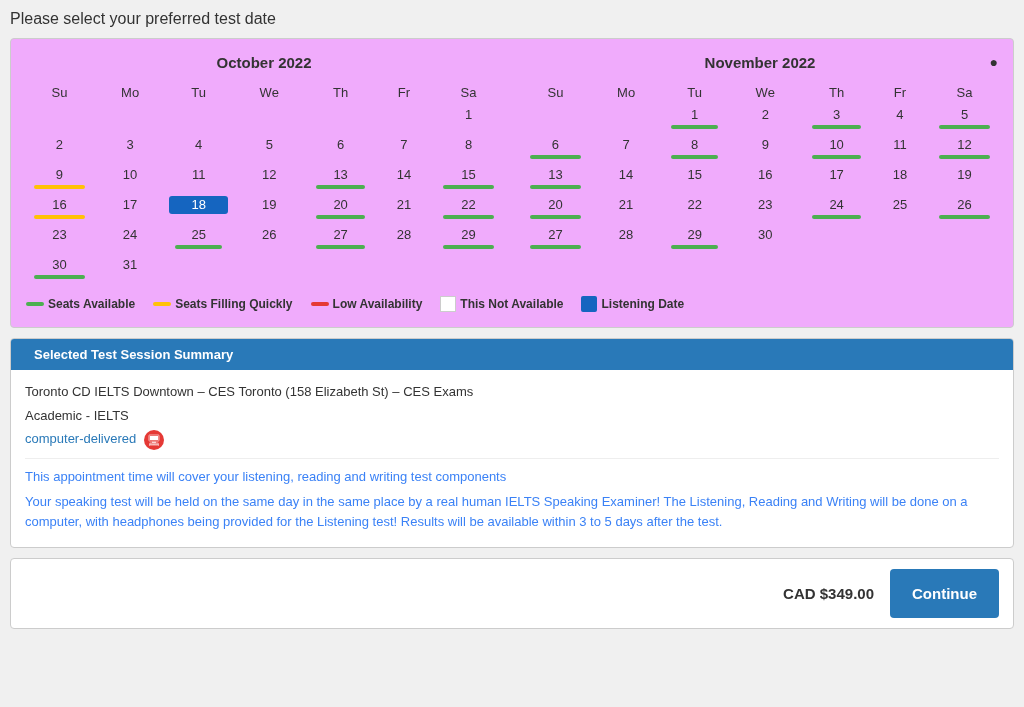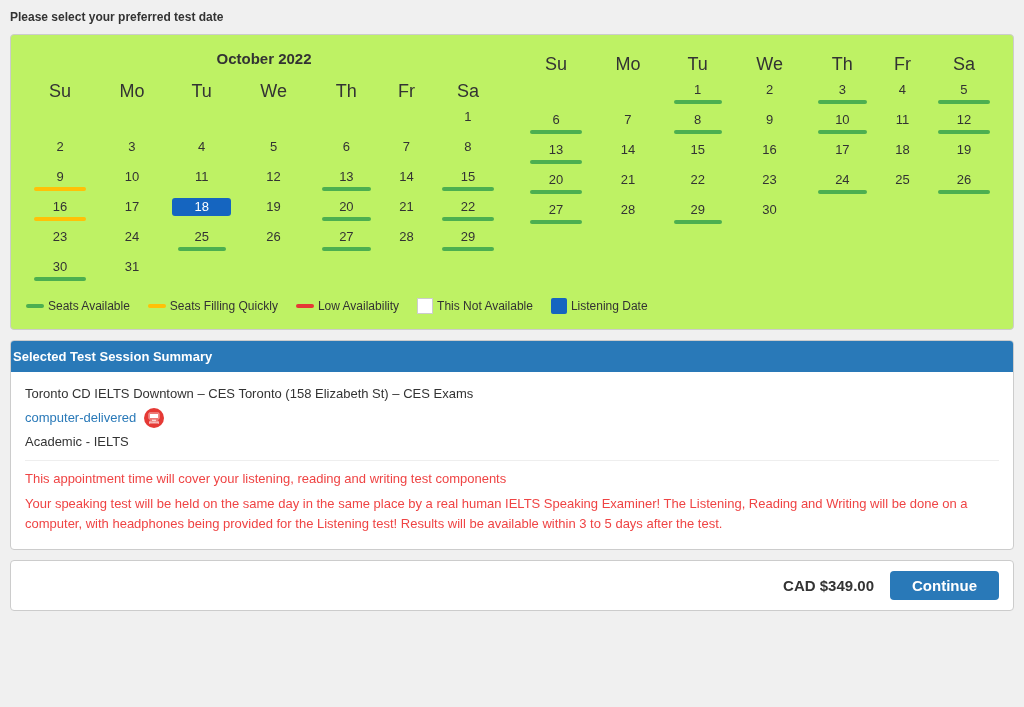--- a/index.html
+++ b/index.html
@@ -4,27 +4,27 @@
   <style>
     * { box-sizing: border-box; margin: 0; padding: 0; }
     body {
       font-family: Arial, sans-serif;
       font-size: 13px;
       background: #f0f0f0;
       padding: 10px;
       color: #333;
     }
     .page-title {
-      font-size: 12px;
-      font-weight: bold;
+      font-size: 16px;
+      font-weight: normal;
       margin-bottom: 10px;
       color: #333;
     }
     .calendar-container {
-      background: #bef264;
+      background: #f0abfc;
       border: 1px solid #ccc;
       border-radius: 4px;
       padding: 15px;
       margin-bottom: 10px;
     }
     .calendars-row {
       display: flex;
       gap: 20px;
     }
     .calendar {
@@ -47,21 +47,21 @@
       font-size: 14px;
       color: #333;
     }
     .cal-table {
       width: 100%;
       border-collapse: collapse;
     }
     .cal-table th {
       text-align: center;
       font-weight: normal;
-      font-size: 18px;
+      font-size: 13px;
       padding: 4px 2px;
       color: #333;
     }
     .cal-table td {
       text-align: center;
       padding: 2px 2px;
       font-size: 13px;
       color: #333;
       position: relative;
       height: 30px;
@@ -103,20 +103,21 @@
       gap: 18px;
       margin-top: 12px;
       flex-wrap: wrap;
       align-items: center;
       font-size: 12px;
     }
     .legend-item {
       display: flex;
       align-items: center;
       gap: 4px;
+      font-weight: bold;
     }
     .legend-box {
       width: 18px;
       height: 4px;
       border-radius: 2px;
     }
     .legend-box-outline {
       width: 16px;
       height: 16px;
       border: 1px solid #ccc;
@@ -131,21 +132,21 @@
 
     .summary-container {
       background: #fff;
       border: 1px solid #ccc;
       border-radius: 4px;
       margin-bottom: 10px;
     }
     .summary-header {
       background: #2979b8;
       color: #fff;
-      padding: 8px 2px;
+      padding: 8px 23px;
       font-size: 13px;
       font-weight: bold;
       border-radius: 3px 3px 0 0;
     }
     .summary-body {
       padding: 12px 14px;
     }
     .summary-body p {
       margin-bottom: 4px;
       font-size: 13px;
@@ -164,21 +165,21 @@
       width: 20px;
       height: 20px;
       text-align: center;
       line-height: 20px;
       font-size: 11px;
       margin-left: 4px;
       vertical-align: middle;
     }
     .summary-note {
       font-size: 11px;
-      color: #ef4444;
+      color: #3b82f6;
       margin-top: 6px;
       line-height: 1.5;
     }
     .summary-divider {
       border: none;
       border-top: 1px solid #eee;
       margin: 8px 0;
     }
 
     .footer-bar {
@@ -194,21 +195,21 @@
     .price-label {
       font-size: 15px;
       font-weight: bold;
       color: #333;
     }
     .continue-btn {
       background: #2979b8;
       color: #fff;
       border: none;
       border-radius: 4px;
-      padding: 6px 22px;
+      padding: 16px 22px;
       font-size: 15px;
       cursor: pointer;
       font-weight: bold;
     }
   </style>
 </head>
 <body>
 
 <p class="page-title">Please select your preferred test date</p>
 
@@ -418,20 +419,24 @@
               <td></td>
               <td></td>
               <td></td>
               <td></td>
             </tr>
           </tbody>
       </table>
     </div>
 
     <div class="calendar">
+      <div class="calendar-header">
+        <span>November 2022</span>
+        <button class="nav-btn">●</button>
+      </div>
       <table class="cal-table">
         <thead>
           <tr id="nov-headers">
               <th>Su</th>
               <th>Mo</th>
               <th>Tu</th>
               <th>We</th>
               <th>Th</th>
               <th>Fr</th>
               <th>Sa</th>
@@ -643,25 +648,25 @@
       <div class="legend-box-selected"></div>
       <span>Listening Date</span>
     </div>
   </div>
 </div>
 
 <div class="summary-container">
   <div class="summary-header">Selected Test Session Summary</div>
   <div class="summary-body">
     <p>Toronto CD IELTS Downtown – CES Toronto (158 Elizabeth St) – CES Exams</p>
+    <p>Academic - IELTS</p>
     <p>
       <a href="#" class="computer-delivered-link">computer-delivered</a>
       <span class="computer-icon">🖥</span>
     </p>
-    <p>Academic - IELTS</p>
     <hr class="summary-divider">
     <p class="summary-note">This appointment time will cover your listening, reading and writing test components</p>
     <p class="summary-note">Your speaking test will be held on the same day in the same place by a real human IELTS Speaking Examiner! The Listening, Reading and Writing will be done on a computer, with headphones being provided for the Listening test! Results will be available within 3 to 5 days after the test.</p>
   </div>
 </div>
 
 <div class="footer-bar">
   <span class="price-label">CAD $349.00</span>
   <button class="continue-btn">Continue</button>
 </div>

